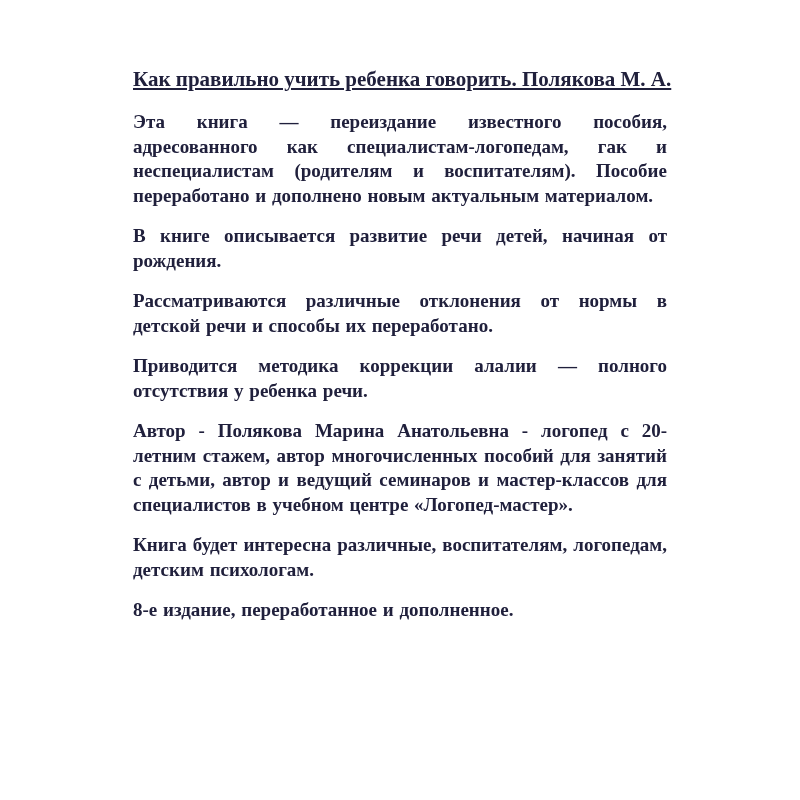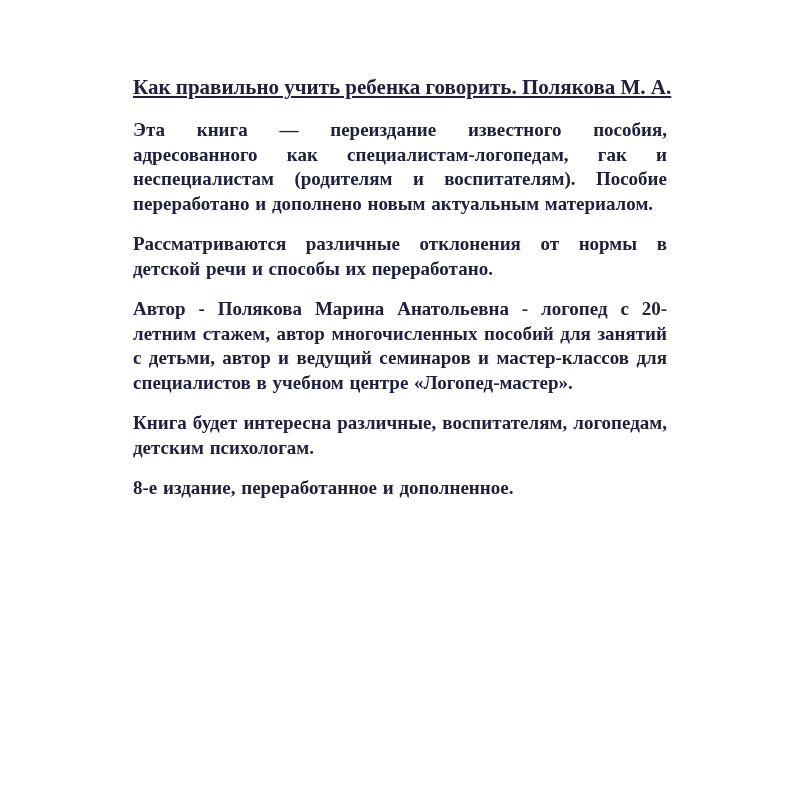--- a/index.html
+++ b/index.html
@@ -15,21 +15,21 @@
     left: 133px;
     top: 66px;
     width: 534px;
     color: var(--text-color, #20203c);
     font-family: "Liberation Serif", "DejaVu Serif", serif;
     font-weight: bold;
   }
   .title {
     font-size: 21px;
     line-height: 26px;
-    margin: 8px 0 18px 0;
+    margin: 0 0 18px 0;
     font-weight: bold;
     text-decoration: underline;
     text-underline-offset: 2px;
     text-align: center;
     white-space: nowrap;
   }
   .para {
     font-size: 19px;
     line-height: 24.5px;
     text-align: justify;
@@ -37,17 +37,19 @@
     word-spacing: 1px;
   }
 </style>
 </head>
 <body>
 
 <main class="doc">
   <h1 class="title">Как правильно учить ребенка говорить. Полякова М. А.</h1>
 
   <p class="para">Эта книга — переиздание известного пособия, адресованного как специалистам-логопедам, гак и неспециалистам (родителям и воспитателям). Пособие переработано и дополнено новым актуальным материалом.</p>
+  <p class="para">В книге описывается развитие речи детей, начиная от рождения.</p>
   <p class="para">Рассматриваются различные отклонения от нормы в детской речи и способы их переработано.</p>
+  <p class="para">Приводится методика коррекции алалии — полного отсутствия у ребенка речи.</p>
   <p class="para">Автор - Полякова Марина Анатольевна - логопед с 20-летним стажем, автор многочисленных пособий для занятий с детьми, автор и ведущий семинаров и мастер-классов для специалистов в учебном центре «Логопед-мастер».</p>
   <p class="para">Книга будет интересна различные, воспитателям, логопедам, детским психологам.</p>
   <p class="para">8-е издание, переработанное и дополненное.</p>
 </main>
 
 </body></html>

